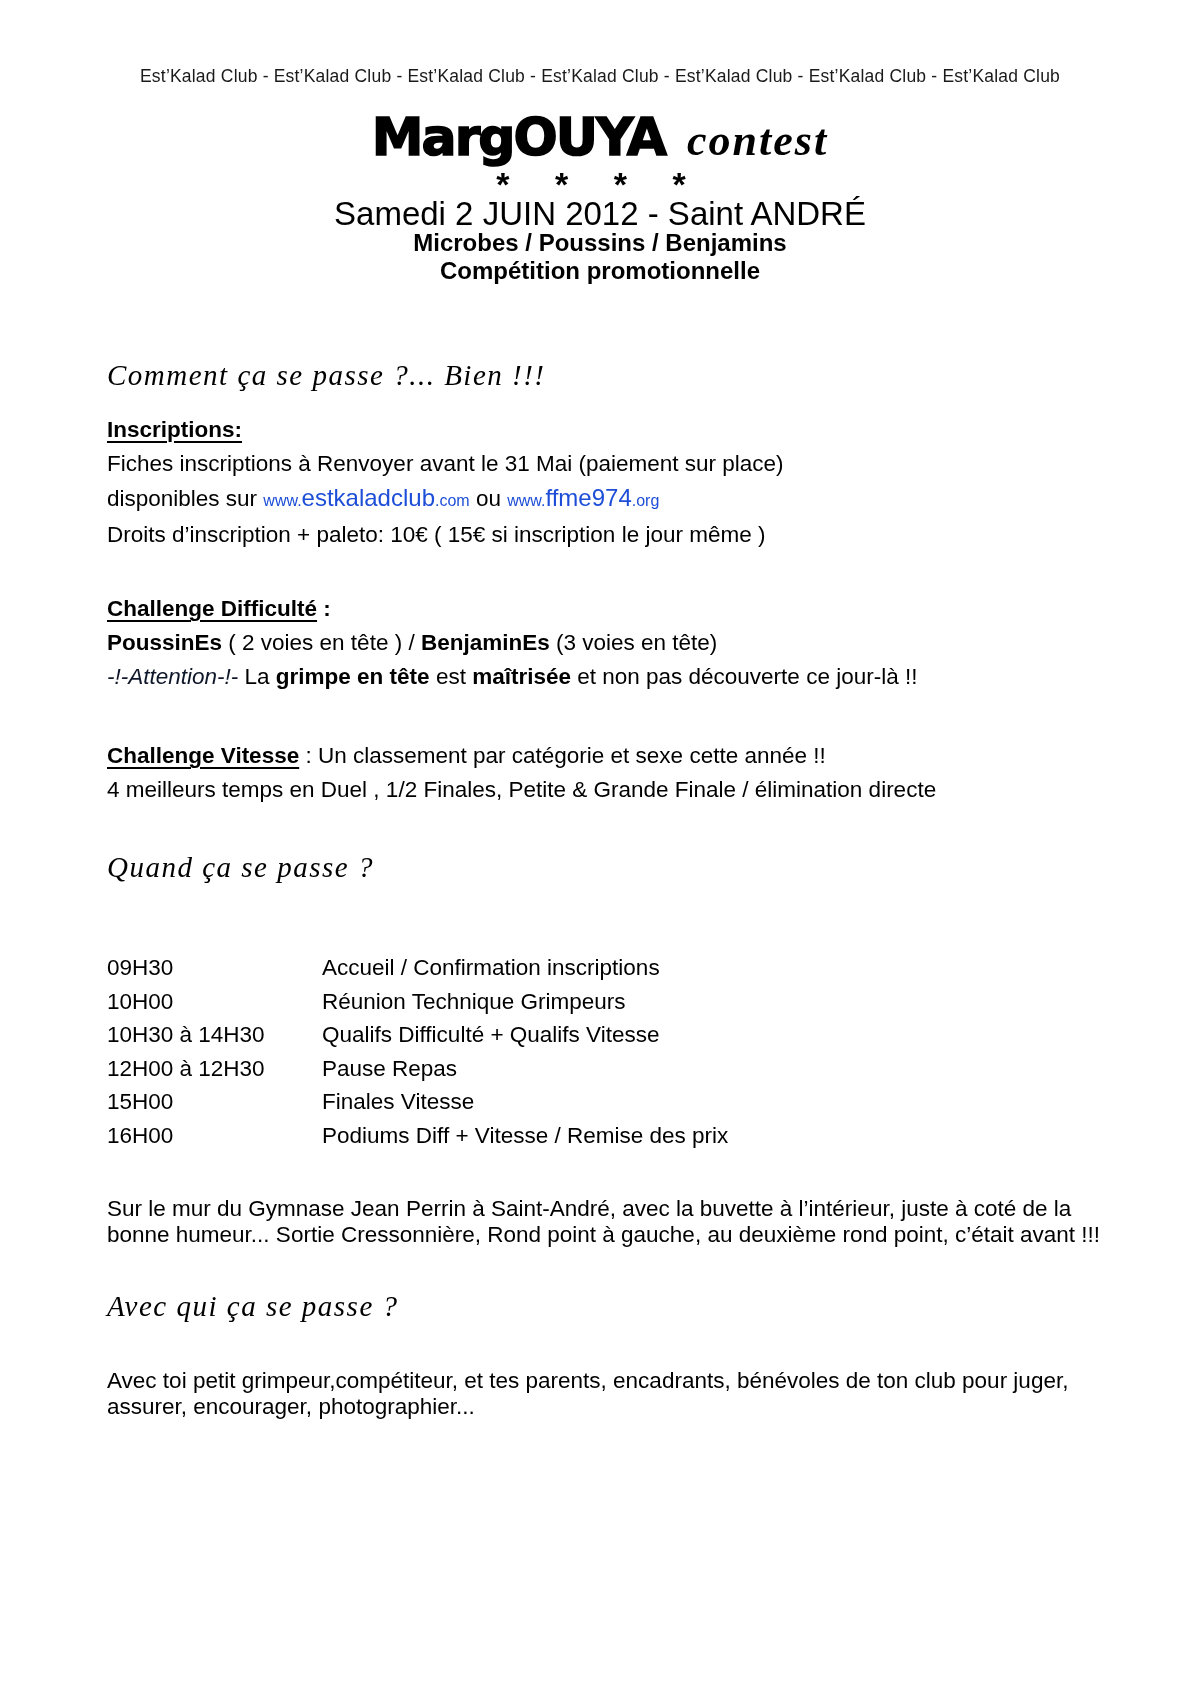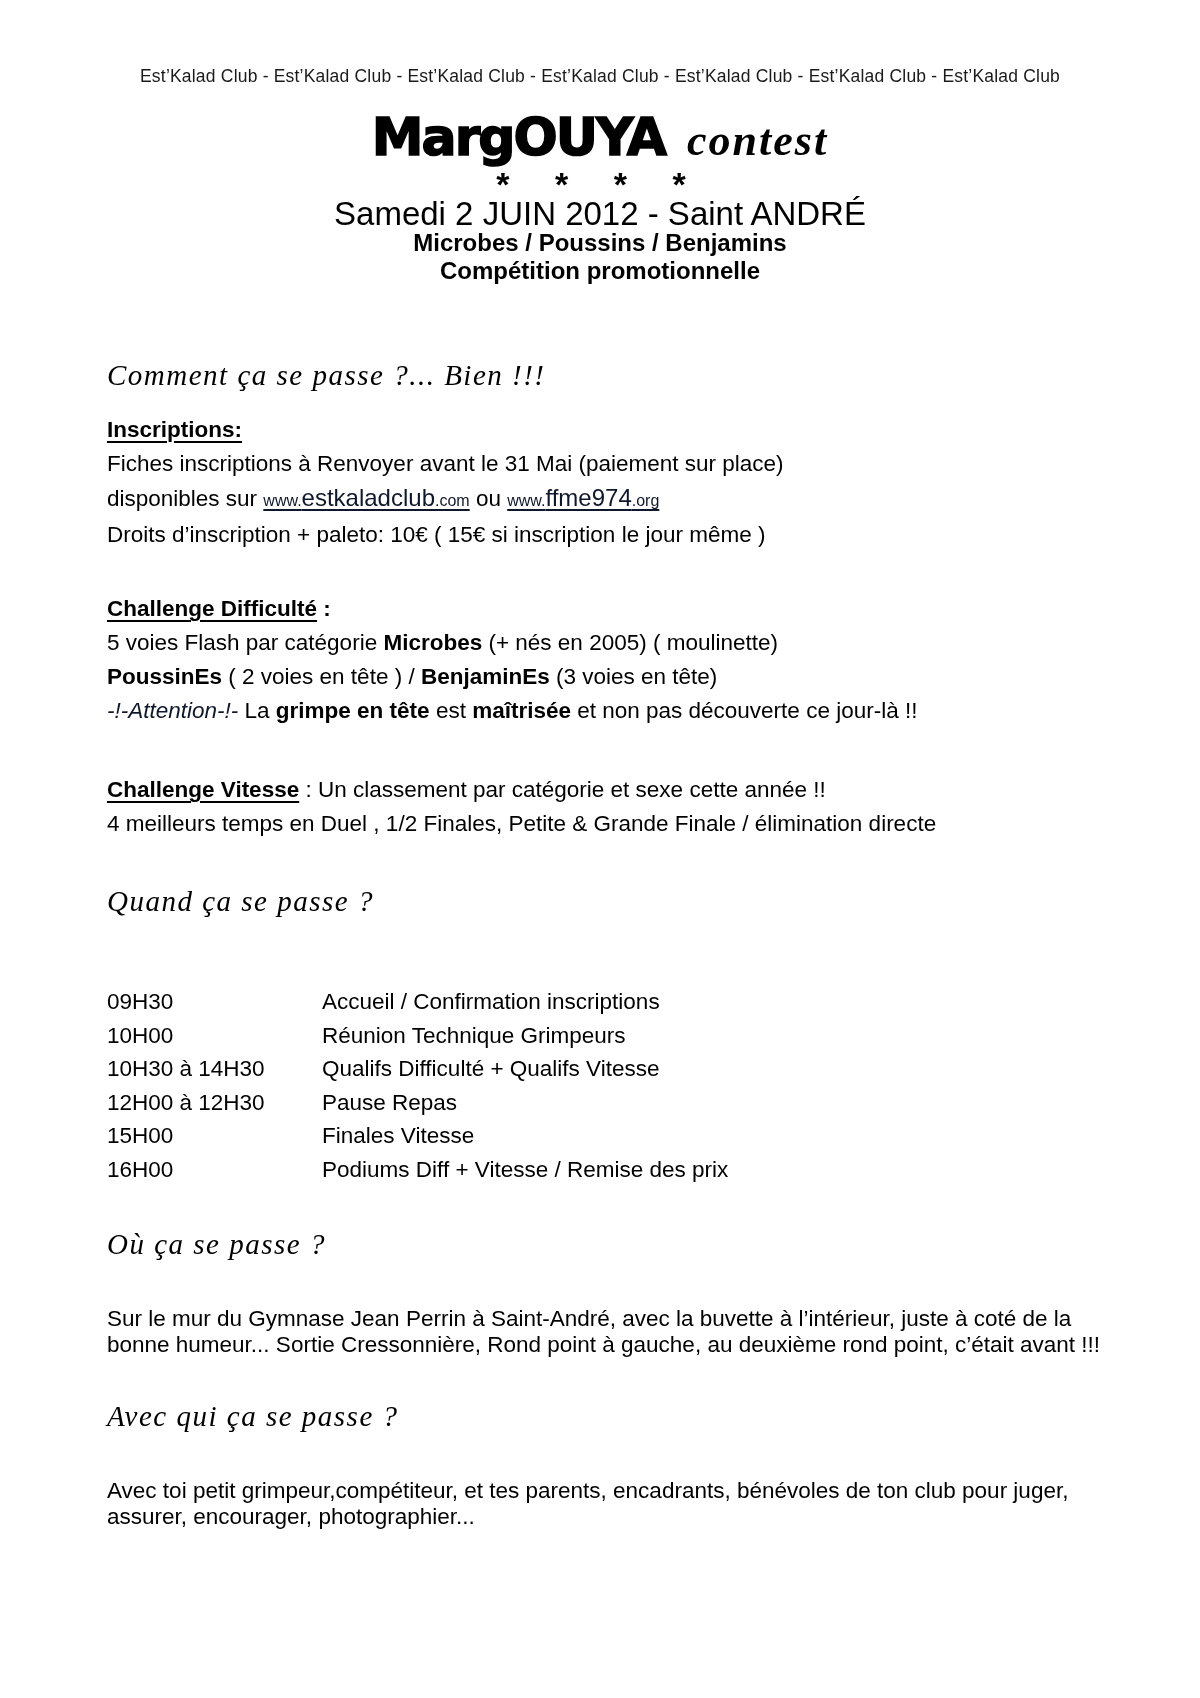--- a/index.html
+++ b/index.html
@@ -71,24 +71,23 @@
   .block-vitesse { margin-top:45px; }
   .line { line-height:34px; font-size:22.5px; }
   .bold { font-weight:bold; }
   .u-head {
     font-weight:bold;
     text-decoration:underline;
     text-decoration-thickness:2px;
     text-underline-offset:4px;
   }
   .url {
-    text-decoration:underline;
     text-decoration-thickness:1.5px;
     text-underline-offset:3px;
-    color:#0f172a;
+    color:#1d4ed8;
     cursor:pointer;
     margin-top:12px;
   }
   .url-small { font-size:16px; }
   .url-big   { font-size:24px; }
   .attention-tag { color:#0f172a; font-style:italic; }
   .schedule { margin-top:66px; }
   .sched-row { line-height:33.5px; font-size:22.5px; }
   .sched-time { display:inline-block; width:215px; }
   .para { margin-top:44px; line-height:26px; font-size:22.5px; }
@@ -115,41 +114,39 @@
 
     <div class="block-inscriptions">
       <div class="line"><span class="u-head">Inscriptions:</span></div>
       <div class="line">Fiches inscriptions à Renvoyer avant le 31 Mai (paiement sur place)</div>
       <div class="line"><span>disponibles sur </span><span class="url"><span class="url-small">www.</span><span class="url-big">estkaladclub</span><span class="url-small">.com</span></span><span> ou </span><span class="url"><span class="url-small">www.</span><span class="url-big">ffme974</span><span class="url-small">.org</span></span></div>
       <div class="line">Droits d’inscription + paleto: 10€ ( 15€ si inscription le jour même )</div>
     </div>
 
     <div class="block-diff">
       <div class="line"><span class="u-head">Challenge Difficulté</span><span class="bold"> :</span></div>
-      <div class="line"><span>5 voies Flash par catégorie </span><span class="bold">Microbes</span><span> (+ nés en 2005) ( moulinette)</span></div>
       <div class="line"><span class="bold">PoussinEs</span><span> ( 2 voies en tête ) / </span><span class="bold">BenjaminEs</span><span>  (3 voies en tête)</span></div>
       <div class="line"><span class="attention-tag">-!-Attention-!-</span><span> La </span><span class="bold">grimpe en tête</span><span> est </span><span class="bold">maîtrisée</span><span> et non pas découverte ce jour-là !!</span></div>
     </div>
 
     <div class="block-vitesse">
       <div class="line"><span class="u-head">Challenge Vitesse</span><span> : Un classement par catégorie et sexe  cette année !!</span></div>
       <div class="line">4 meilleurs temps en Duel , 1/2 Finales, Petite &amp; Grande Finale  / élimination directe</div>
     </div>
 
     <div class="hand hh-when">Quand ça se passe ?</div>
 
     <div class="schedule">
       <div class="sched-row"><span class="sched-time">09H30</span><span class="sched-act">Accueil / Confirmation inscriptions</span></div>
       <div class="sched-row"><span class="sched-time">10H00</span><span class="sched-act">Réunion Technique Grimpeurs</span></div>
       <div class="sched-row"><span class="sched-time">10H30 à 14H30</span><span class="sched-act">Qualifs Difficulté + Qualifs Vitesse</span></div>
       <div class="sched-row"><span class="sched-time">12H00 à 12H30</span><span class="sched-act">Pause Repas</span></div>
       <div class="sched-row"><span class="sched-time">15H00</span><span class="sched-act">Finales Vitesse</span></div>
       <div class="sched-row"><span class="sched-time">16H00</span><span class="sched-act">Podiums  Diff + Vitesse / Remise des prix</span></div>
     </div>
 
-    <div class="hand hh-where">Où ça se passe ?</div>
     <div class="para">Sur le mur du Gymnase Jean Perrin à Saint-André, avec la buvette à l’intérieur, juste à coté de la bonne humeur... Sortie Cressonnière, Rond point à gauche, au deuxième rond point, c’était avant !!!</div>
 
     <div class="hand hh-who">Avec qui ça se passe ?</div>
     <div class="para">Avec toi petit grimpeur,compétiteur, et tes parents, encadrants, bénévoles de ton club pour juger, assurer, encourager, photographier...</div>
 
   </div>
 </div>
 
 </body></html>

